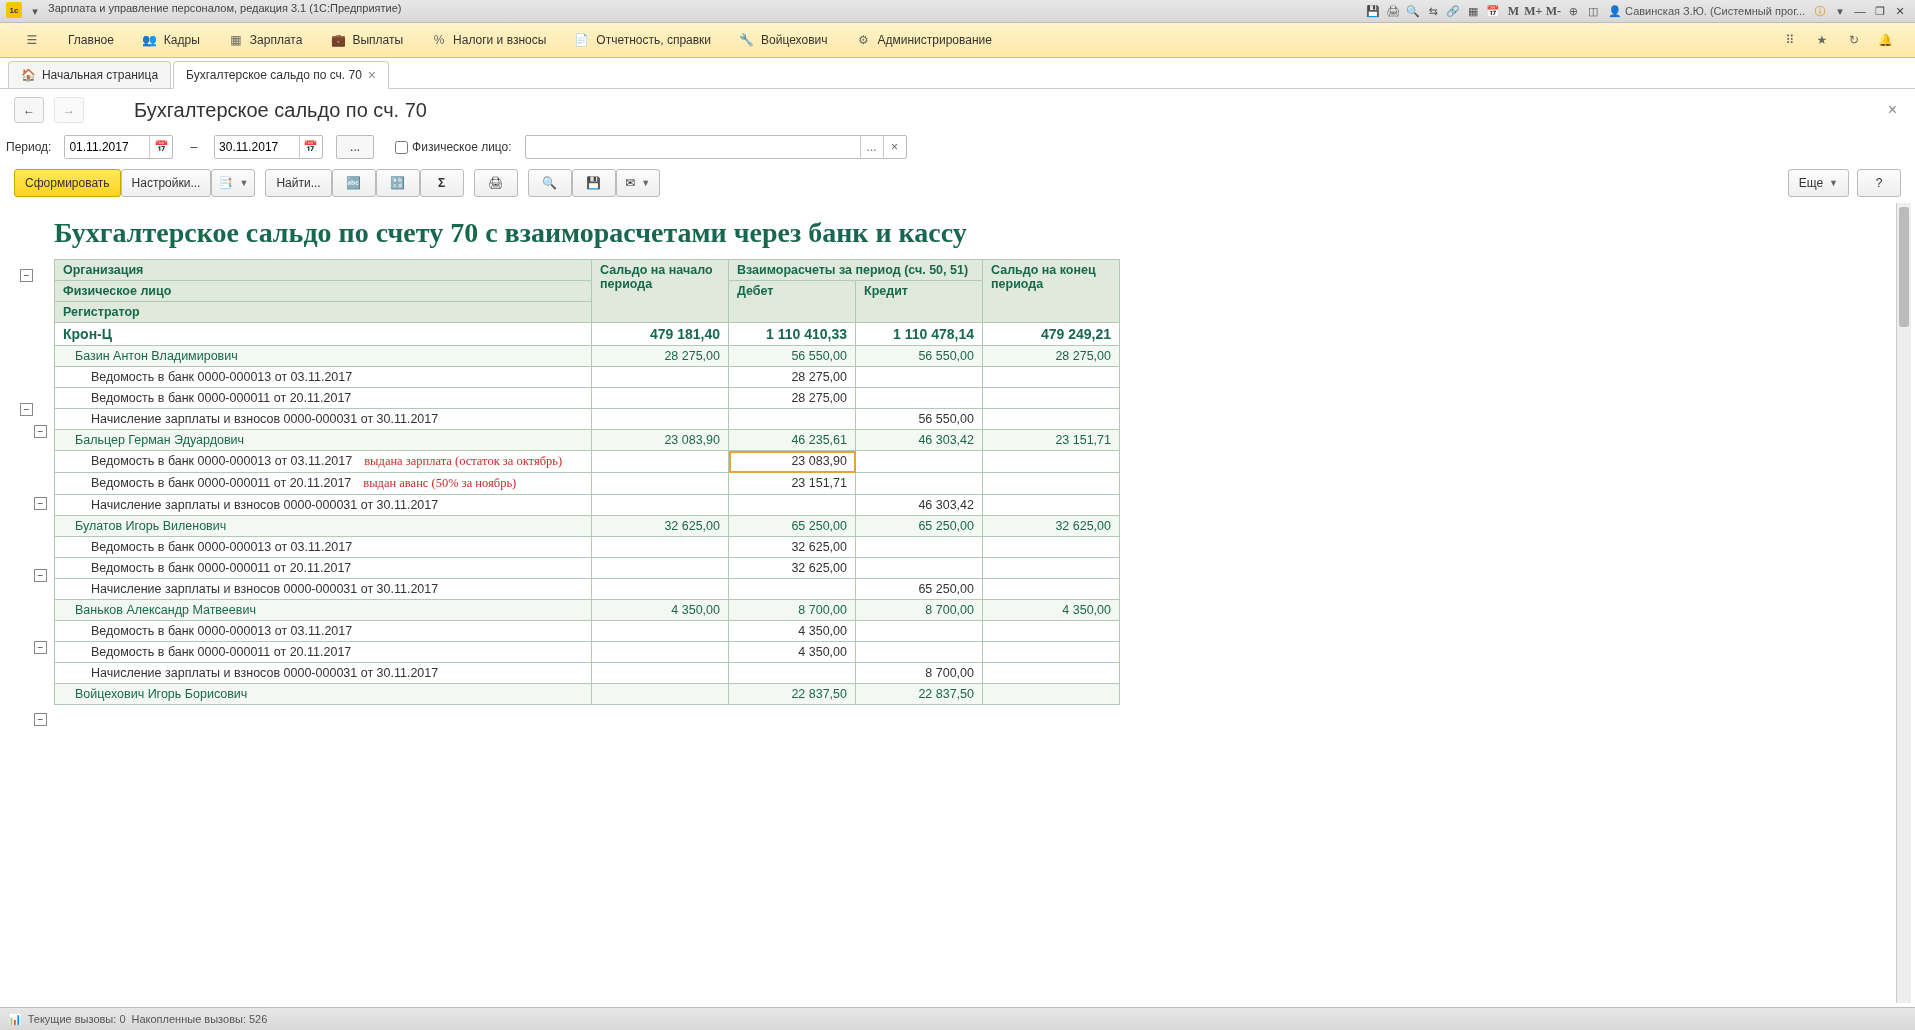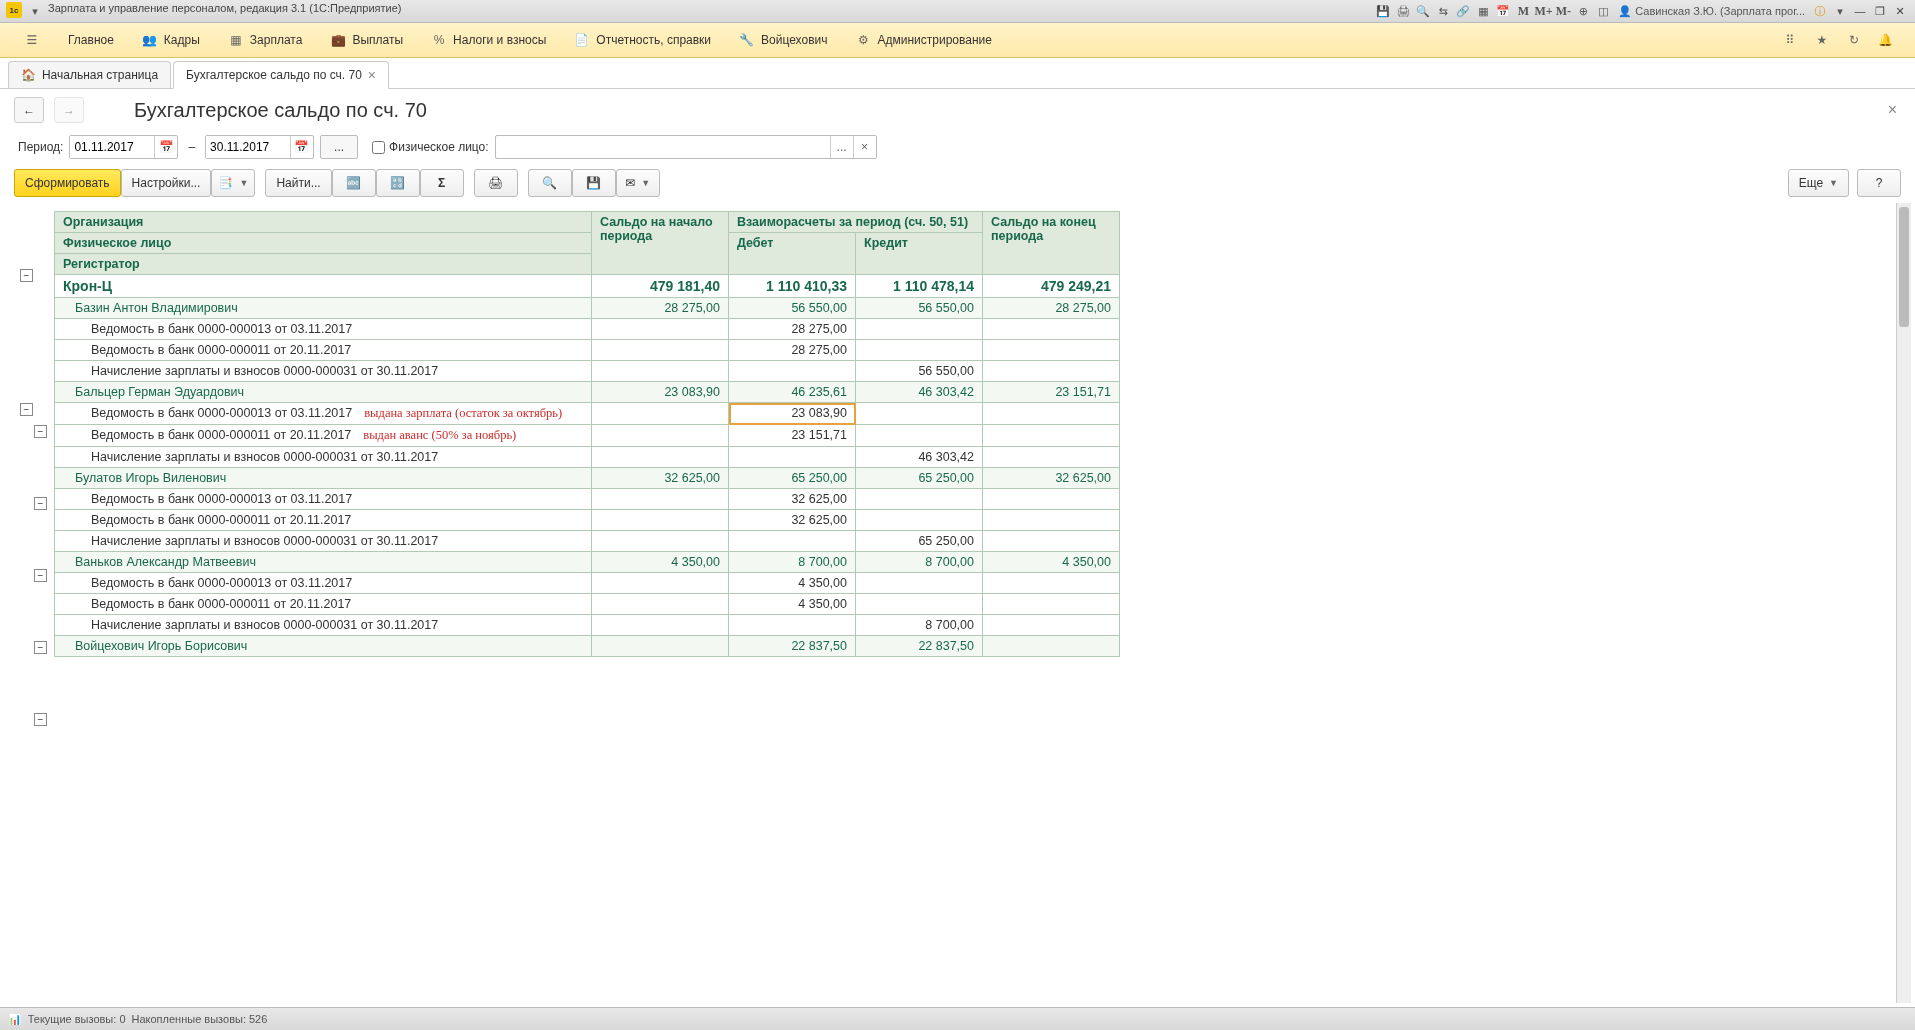--- a/index.html
+++ b/index.html
@@ -19,21 +19,21 @@
 .mm-right .grid-icon,.mm-right .star-icon,.mm-right .clock-icon,.mm-right .bell-icon{width:18px;height:18px;display:flex;align-items:center;justify-content:center;color:#666;cursor:pointer}
 .tabs{background:#fff;border-bottom:1px solid #ccc;height:30px;display:flex;align-items:flex-end;padding:0 8px}
 .tab{display:flex;align-items:center;gap:6px;padding:6px 12px;border:1px solid #ccc;border-bottom:none;border-radius:4px 4px 0 0;margin-right:2px;background:#f5f5f5;cursor:pointer;font-size:12px}
 .tab.active{background:#fff;border-bottom:1px solid #fff;margin-bottom:-1px}
 .tab .close{color:#888;font-size:14px;line-height:10px}
 .page{flex:1;display:flex;flex-direction:column;background:#fff;overflow:hidden}
 .page-header{display:flex;align-items:center;padding:8px 14px;gap:10px}
 .nav-btn{width:28px;height:24px;border:1px solid #ccc;border-radius:3px;background:#f7f7f7;display:flex;align-items:center;justify-content:center;cursor:pointer}
 .page-title{font-size:20px;color:#333;padding-left:40px}
 .close-page{margin-left:auto;font-size:16px;color:#888;cursor:pointer;padding:4px}
-.filter-row{display:flex;align-items:center;padding:4px 18px;gap:6px;font-size:12px}
+.filter-row{display:flex;align-items:center;padding:4px 6px;gap:13px;font-size:12px}
 .date-input{border:1px solid #bbb;border-radius:2px;height:22px;display:flex;background:#fff}
 .date-input input{border:none;width:76px;padding:0 4px;font-size:12px;outline:none}
 .cal-btn{width:22px;height:22px;border-left:1px solid #ccc;display:flex;align-items:center;justify-content:center;cursor:pointer;color:#666}
 .dash{padding:0 4px}
 .small-btn{height:22px;min-width:24px;border:1px solid #bbb;border-radius:2px;background:#f7f7f7;display:flex;align-items:center;justify-content:center;padding:0 6px;cursor:pointer}
 .chk{display:flex;align-items:center;gap:4px;margin-left:8px}
 .chk input{margin:0}
 .person-input{border:1px solid #bbb;border-radius:2px;height:22px;width:380px;display:flex;align-items:center;background:#fff}
 .person-input input{border:none;flex:1;padding:0 4px;outline:none}
 .toolbar-row{display:flex;align-items:flex-end;padding:6px 14px;}
@@ -79,21 +79,21 @@
       <span class="tb-icon">🔍</span>
       <span class="tb-icon">⇆</span>
       <span class="tb-icon">🔗</span>
       <span class="tb-icon">▦</span>
       <span class="tb-icon">📅</span>
       <span class="tb-icon m">M</span>
       <span class="tb-icon m">M+</span>
       <span class="tb-icon m">M-</span>
       <span class="tb-icon">⊕</span>
       <span class="tb-icon">◫</span>
-      <span class="tb-user">👤 <span>Савинская З.Ю. (Зарплата прог...</span></span>
+      <span class="tb-user">👤 <span>Савинская З.Ю. (Системный прог...</span></span>
       <span class="tb-icon" style="color:#e09000">ⓘ</span>
       <span class="tb-icon">▾</span>
       <span class="win-btn">—</span>
       <span class="win-btn">❐</span>
       <span class="win-btn">✕</span>
     </div>
   </div>
 
   <div class="mainmenu">
     <div class="mm-item">
@@ -218,20 +218,21 @@
       <div class="tree-gutter">
         <div class="collapse-box" style="top:66px;left:6px">−</div>
         <div class="collapse-box" style="top:200px;left:6px">−</div>
         <div class="collapse-box" style="top:222px;left:20px">−</div>
         <div class="collapse-box" style="top:294px;left:20px">−</div>
         <div class="collapse-box" style="top:366px;left:20px">−</div>
         <div class="collapse-box" style="top:438px;left:20px">−</div>
         <div class="collapse-box" style="top:510px;left:20px">−</div>
       </div>
       <div class="report-content">
+        <div class="rep-title">Бухгалтерское сальдо по счету 70 с взаиморасчетами через банк и кассу</div>
         <table class="rep" id="rep-table">
             <tbody>
               <tr>
                 <th rowspan="1" style="width:520px">Организация</th>
                 <th rowspan="3" style="width:120px">Сальдо на начало периода</th>
                 <th colspan="2">Взаиморасчеты за период (сч. 50, 51)</th>
                 <th rowspan="3" style="width:120px">Сальдо на конец периода</th>
               </tr>
               <tr>
                 <th>Физическое лицо</th>

